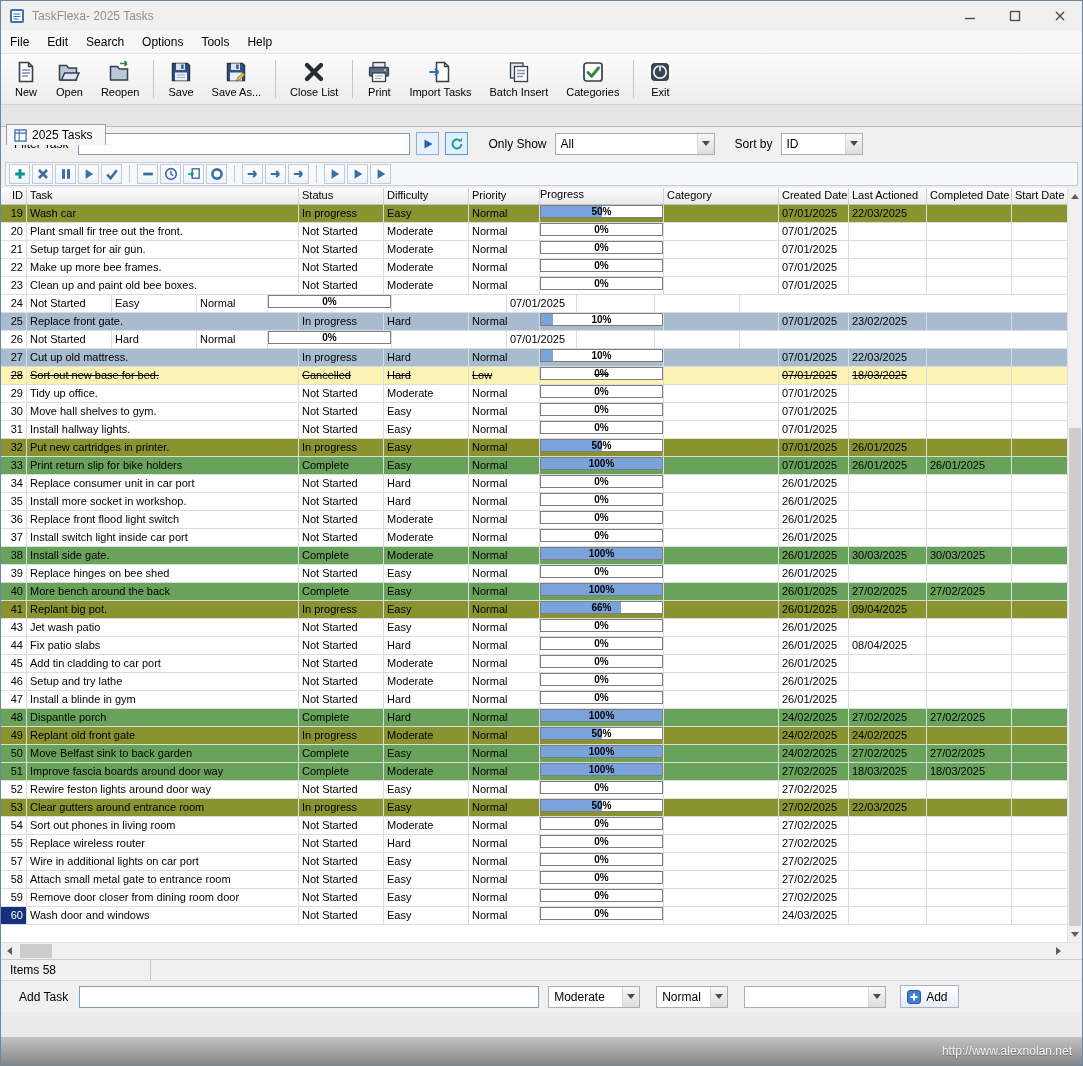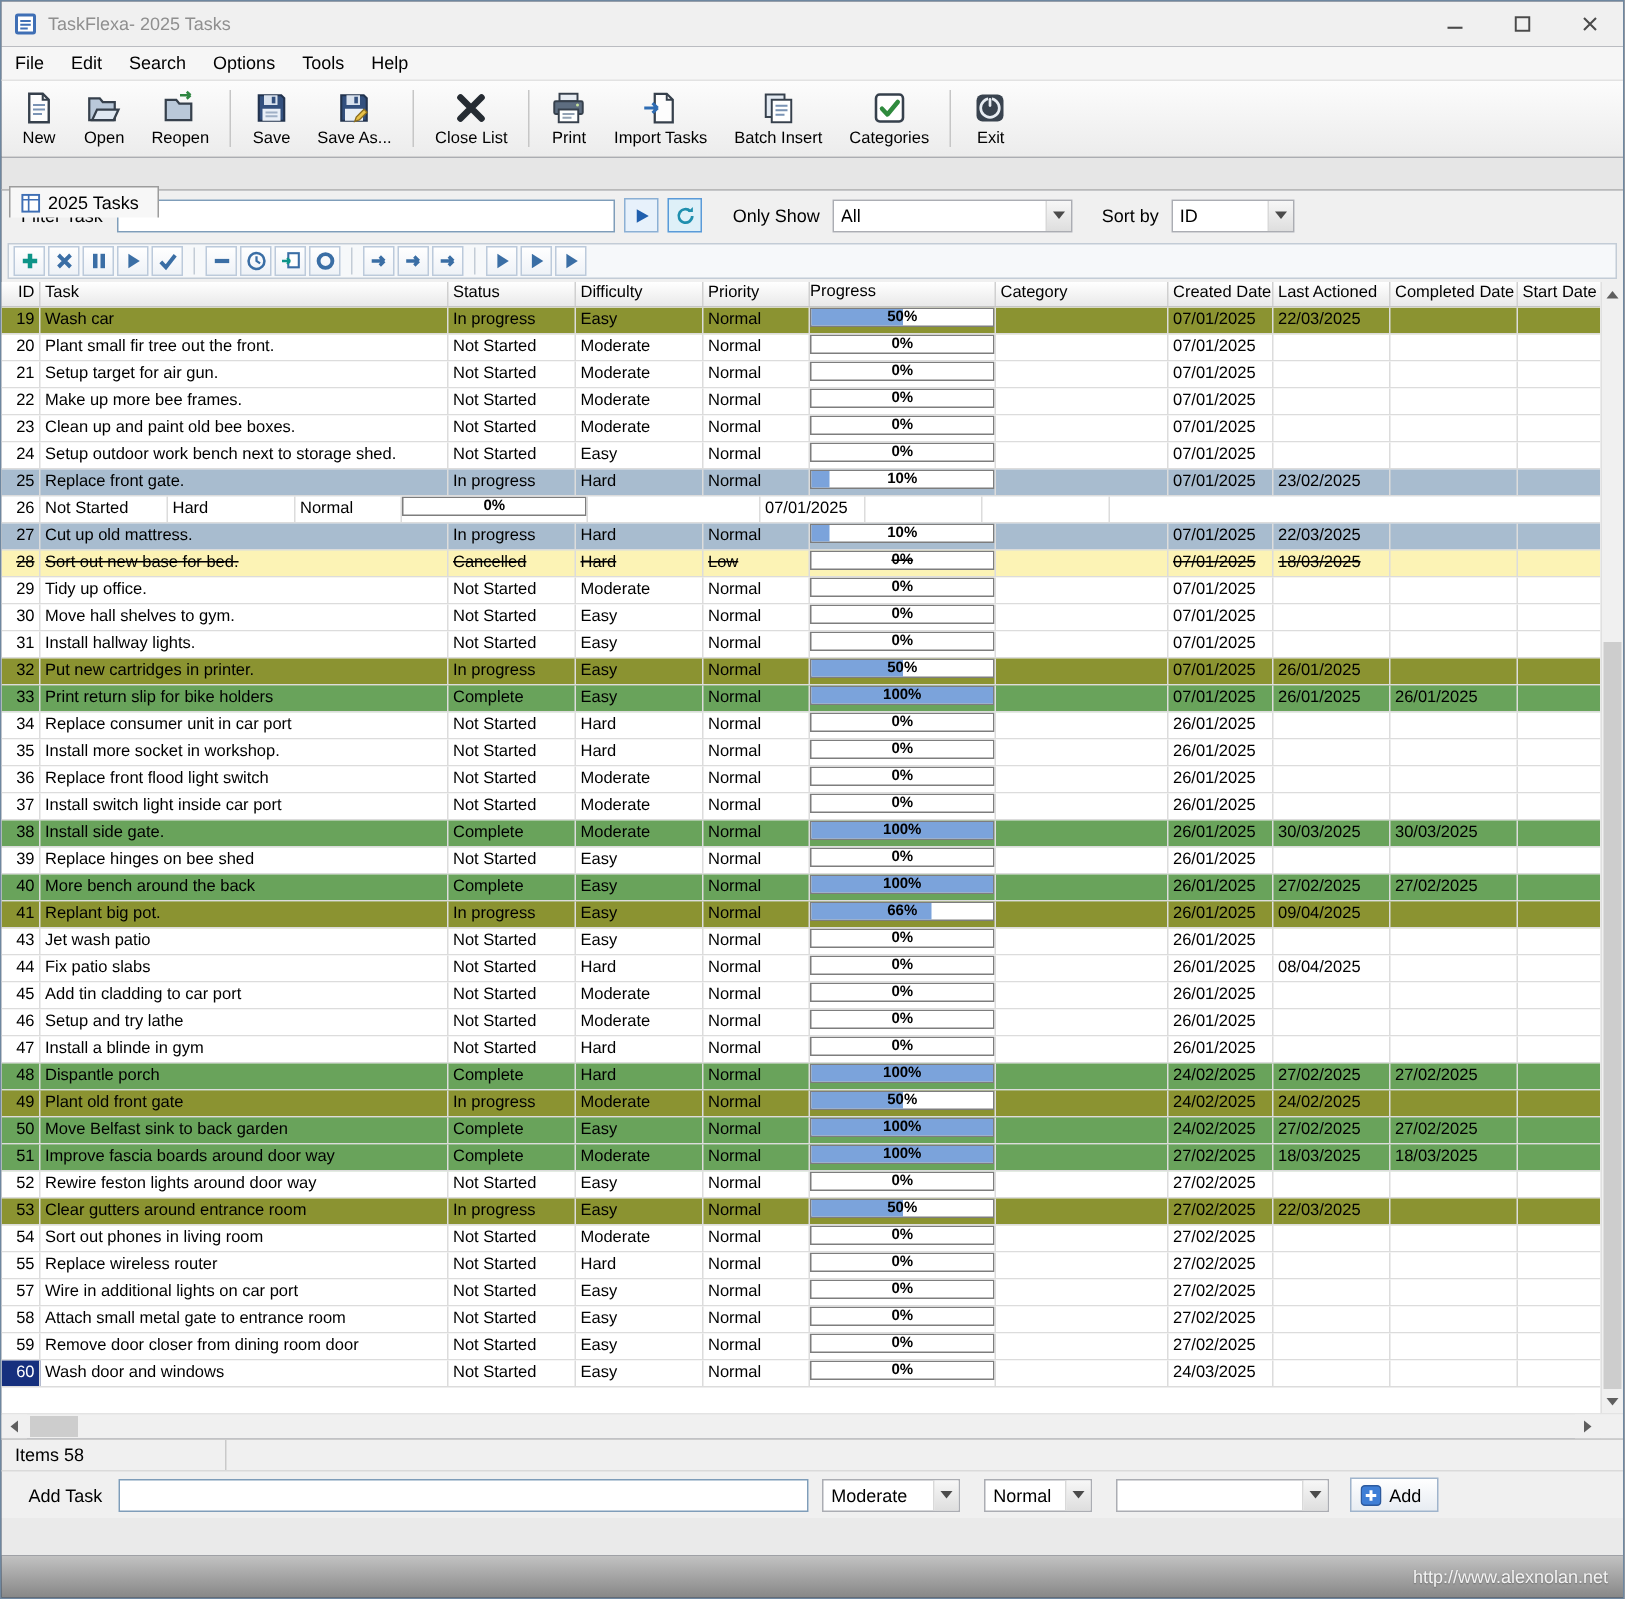--- a/index.html
+++ b/index.html
@@ -538,21 +538,20 @@
               </div>
             </div>
             <div class="c col-category"></div>
             <div class="c col-created">07/01/2025</div>
             <div class="c col-actioned"></div>
             <div class="c col-completed"></div>
             <div class="c col-start"></div>
           </div>
           <div class="gr row-none">
             <div class="c col-id">24</div>
-            <div class="c col-task">Setup outdoor work bench next to storage shed.</div>
             <div class="c col-status">Not Started</div>
             <div class="c col-difficulty">Easy</div>
             <div class="c col-priority">Normal</div>
             <div class="c col-progress">
               <div class="pbar">
                 <div class="pfill" style="width: 0%;"></div>
                 <div class="plabel">0%</div>
               </div>
             </div>
             <div class="c col-category"></div>
@@ -969,21 +968,21 @@
               </div>
             </div>
             <div class="c col-category"></div>
             <div class="c col-created">24/02/2025</div>
             <div class="c col-actioned">27/02/2025</div>
             <div class="c col-completed">27/02/2025</div>
             <div class="c col-start"></div>
           </div>
           <div class="gr row-in_progress">
             <div class="c col-id">49</div>
-            <div class="c col-task">Plant old front gate</div>
+            <div class="c col-task">Replant old front gate</div>
             <div class="c col-status">In progress</div>
             <div class="c col-difficulty">Moderate</div>
             <div class="c col-priority">Normal</div>
             <div class="c col-progress">
               <div class="pbar">
                 <div class="pfill" style="width: 50%;"></div>
                 <div class="plabel">50%</div>
               </div>
             </div>
             <div class="c col-category"></div>

